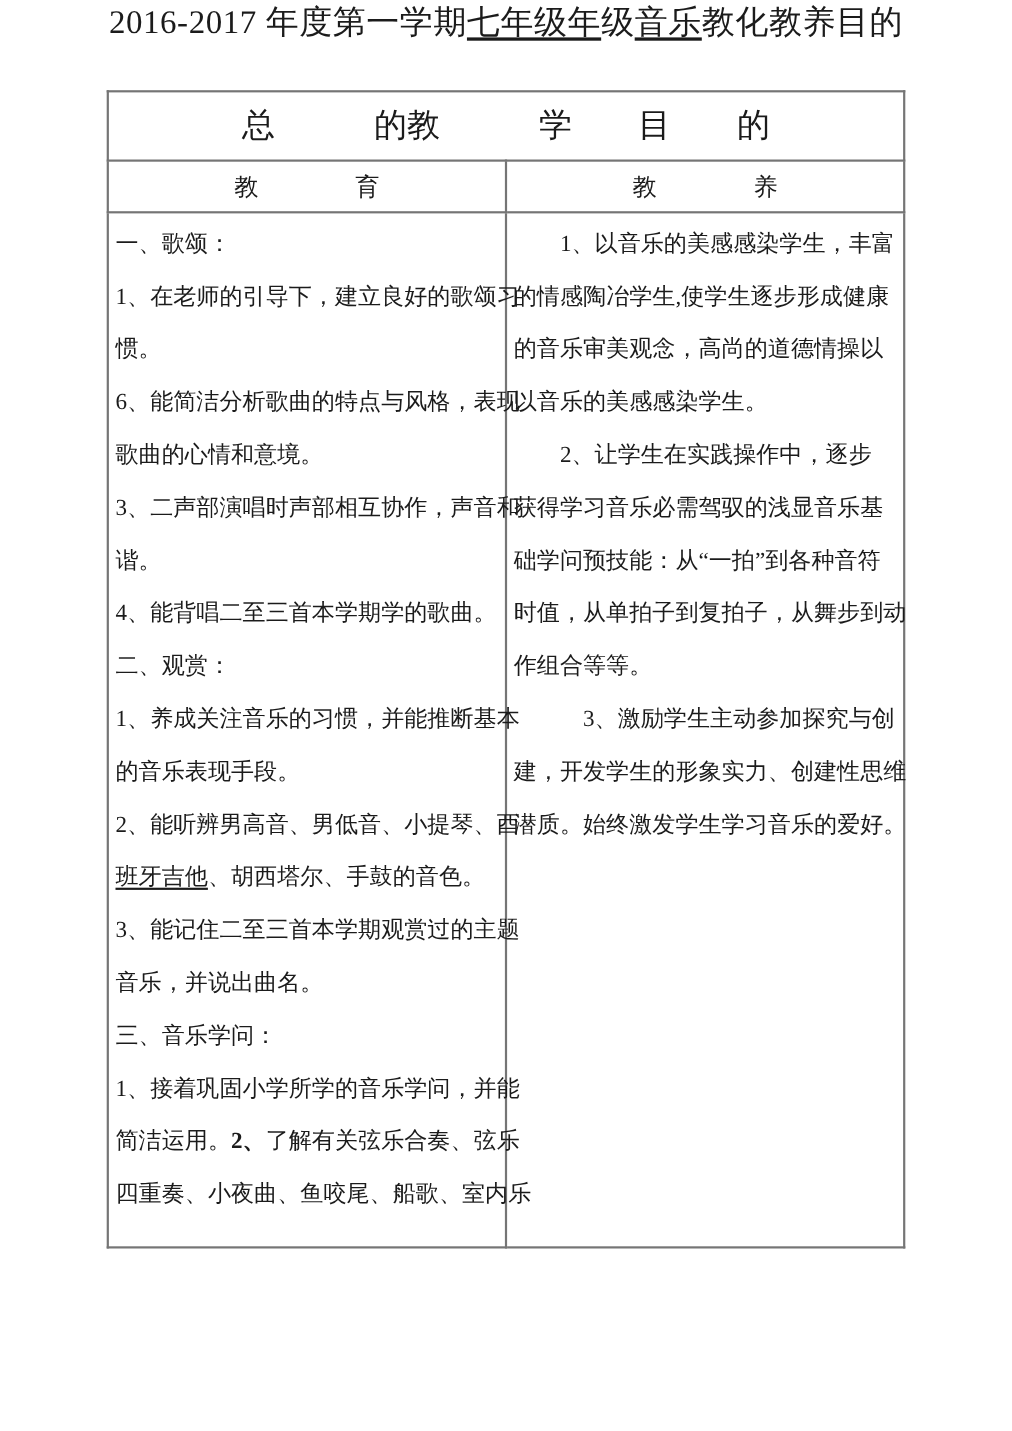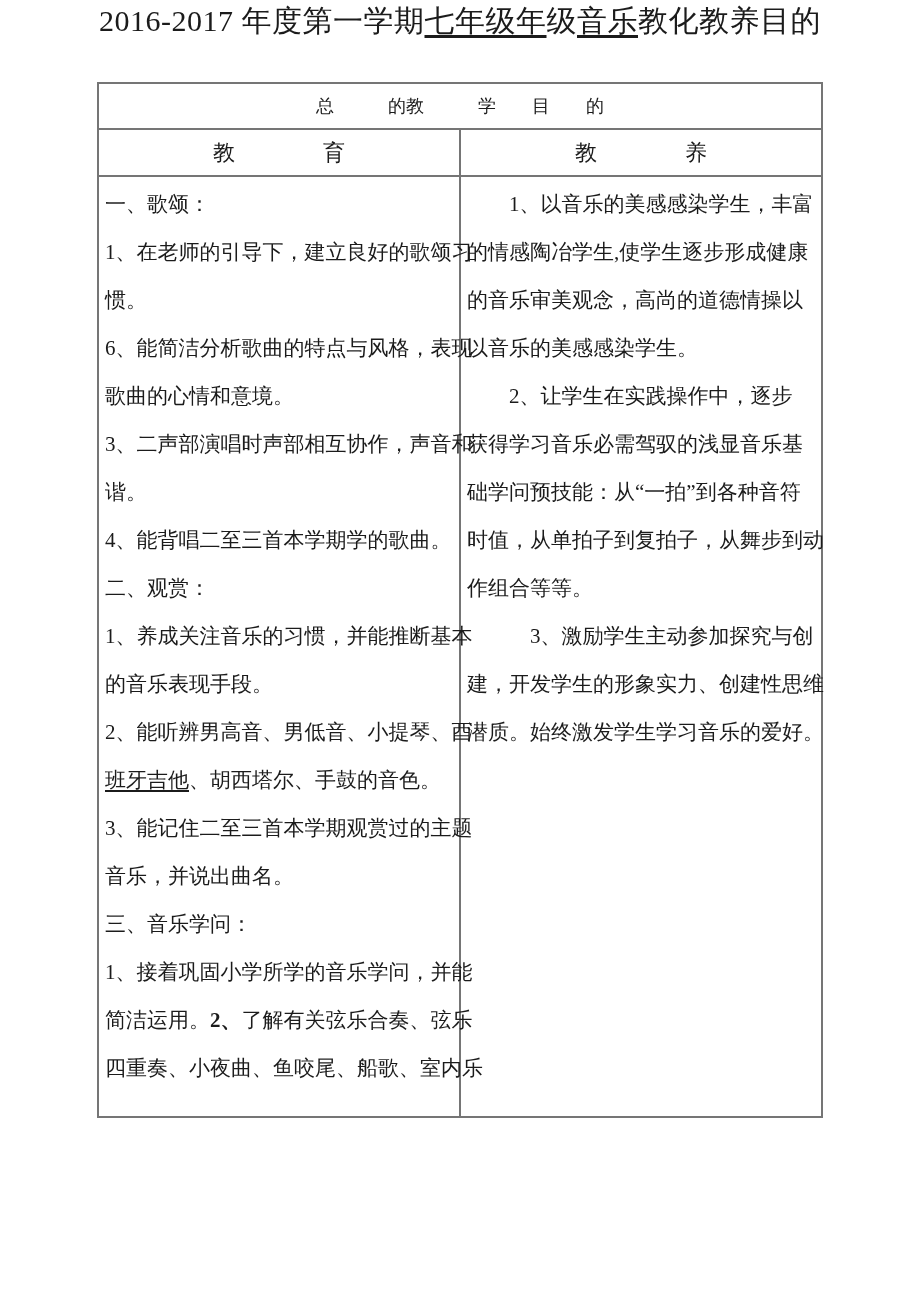--- a/index.html
+++ b/index.html
@@ -37,24 +37,24 @@
     border-collapse:collapse;
     table-layout:fixed;
   }
   .goals-table td{
     border:2px solid var(--border);
     padding:0;
   }
   .col-left{width:375px;}
   .col-right{width:351px;}
   .th-main td{
-    height:46px;
+    height:63px;
     text-align:center;
     vertical-align:middle;
-    font-size:18px;
+    font-size:30px;
     white-space:pre;
   }
   .th-sub td{
     height:47px;
     text-align:center;
     vertical-align:middle;
     font-size:22px;
     white-space:pre;
   }
   .body-row td{

